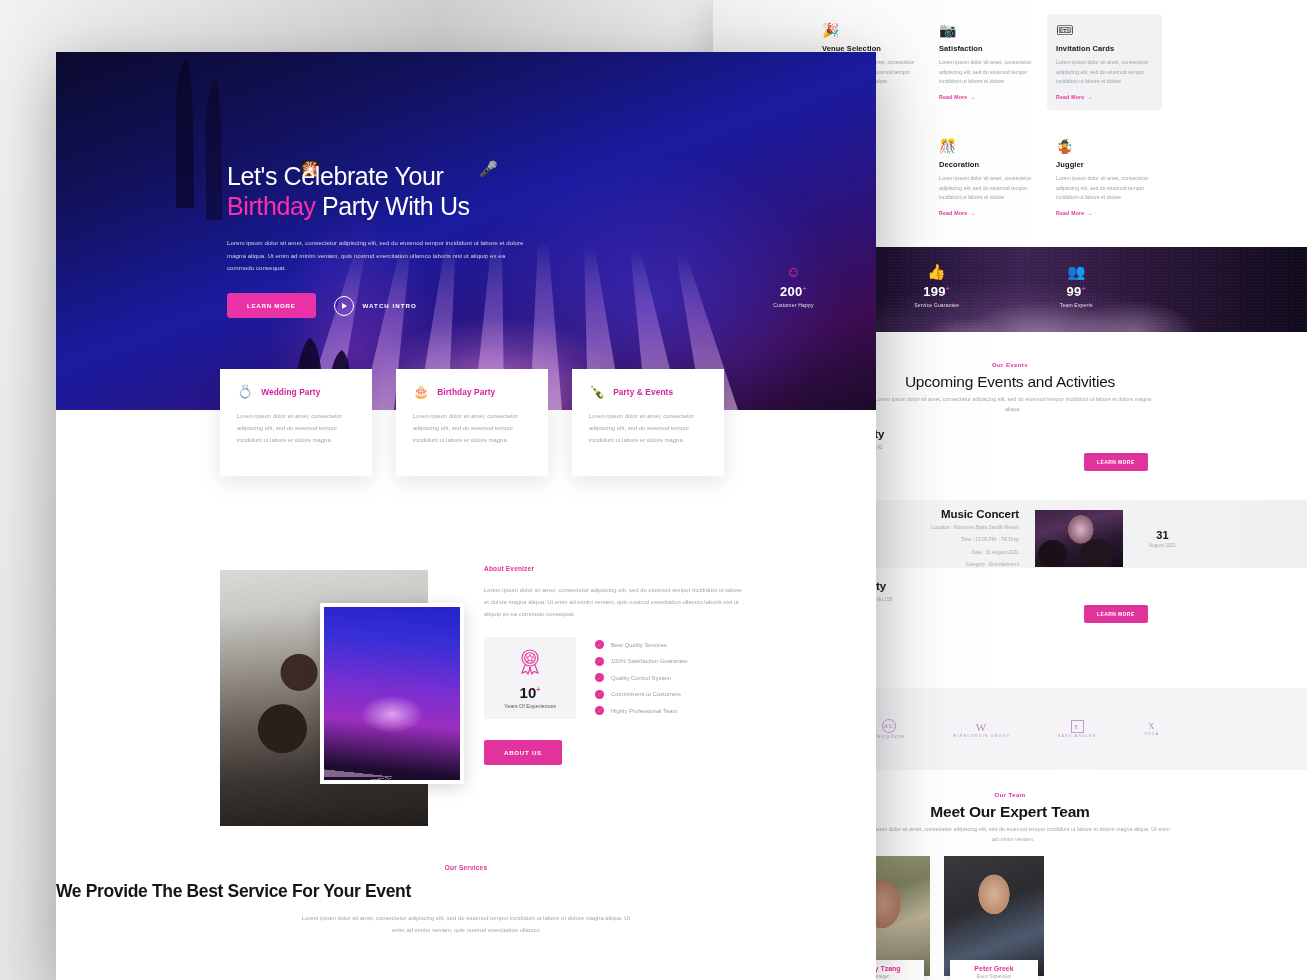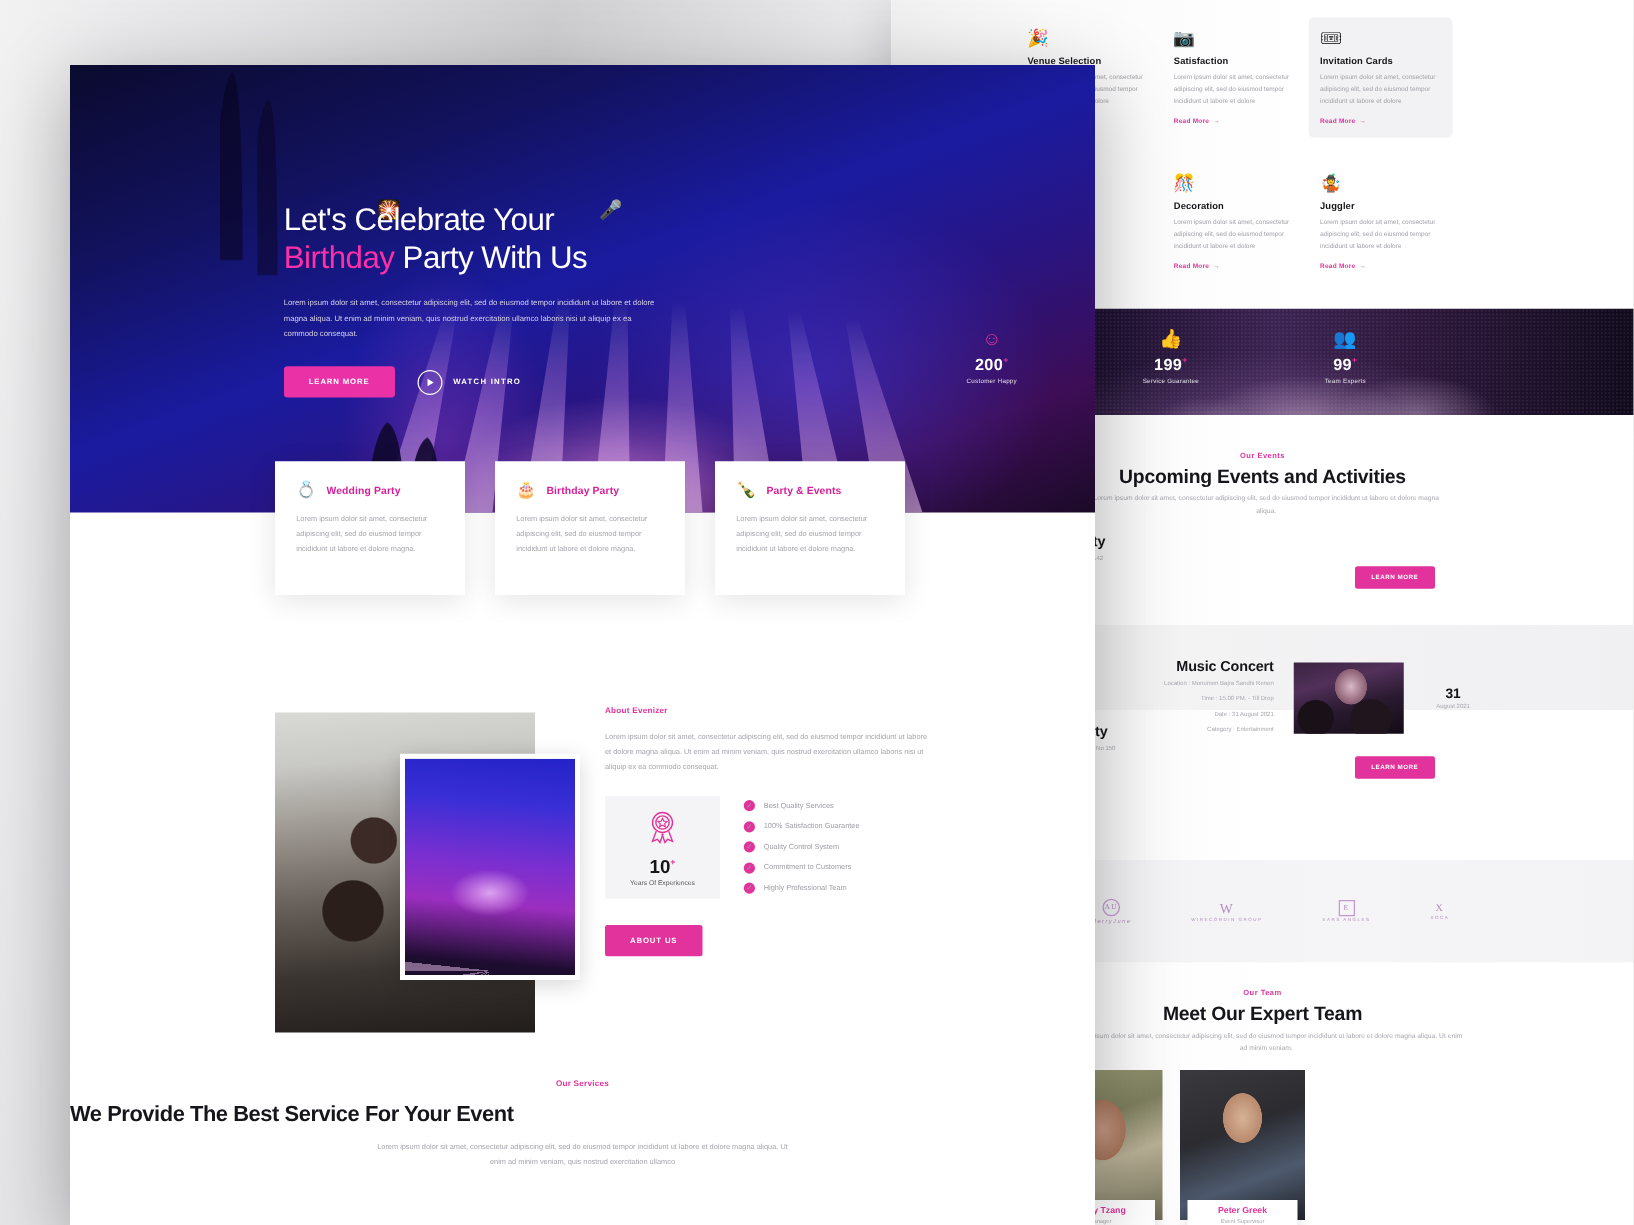--- a/index.html
+++ b/index.html
@@ -52,21 +52,21 @@
   .stat-num{ font-size:13px; font-weight:bold; color:#fff; margin-top:3px; letter-spacing:.3px;}
   .stat-num sup{ font-size:7px; color:#e2329c; }
   .stat-lab{ font-size:5px; color:#e3dfe8; margin-top:3px; letter-spacing:.2px;}
 
   
   .bp-events{ position:absolute; left:0; top:332px; width:594px; height:356px;
      background:linear-gradient(90deg,#eceaec 0%,#f7f6f7 18%,#ffffff 48%,#ffffff 100%); }
   .ev-kicker{ position:absolute; left:0; right:0; top:30px; text-align:center; font-size:6px;
      font-weight:bold; color:#e2329c; letter-spacing:.4px; }
   .ev-title{ position:absolute; left:0; right:0; top:41px; text-align:center; font-size:15.5px;
-     font-weight:bold; color:#15151a; letter-spacing:-.2px; }
+     font-weight:normal; color:#15151a; letter-spacing:-.2px; }
   .ev-sub{ position:absolute; left:155px; top:62px; width:290px; text-align:center;
      font-size:5.4px; line-height:1.9; color:#a7a7ae; }
 
   .ev-card{ position:absolute; left:0; width:594px; display:flex; align-items:center; }
   .ev-card .thumb{ width:80px; height:60px; flex:none; }
   .ev-body{ margin-left:14px; }
   .ev-name{ font-size:11.5px; font-weight:bold; color:#15151a; letter-spacing:-.1px; }
   .ev-meta{ font-size:4.8px; line-height:1.95; color:#a9a9b0; margin-top:3px; }
   .ev-btn{ background:#e2329c; color:#fff; font-size:5px; font-weight:bold; letter-spacing:.4px;
      padding:6px 13px; border:none; border-radius:2px; }
@@ -265,21 +265,21 @@
       <div class="ev-body">
         <div class="ev-name">Birthday Party</div>
         <div class="ev-meta">Location : Jl. Raya Puputan No 142</div>
         <div class="ev-meta">Time : 15.00 PM. - Till Drop</div>
         <div class="ev-meta">Date : 30 August 2021</div>
         <div class="ev-meta">Category : Entertainment</div>
       </div>
     </div>
     <div id="ev1-btnwrap"><button class="ev-btn">LEARN MORE</button></div>
 
-    <div class="ev-card" style="top:176px;margin-top:20px;">
+    <div class="ev-card" style="top:176px;">
       <div style="width:46px;flex:none;"></div>
       <div class="ev-body" style="text-align:right;width:260px;margin-left:0;">
         <div class="ev-name">Music Concert</div>
         <div class="ev-meta">Location : Monumen Bajra Sandhi Renon</div>
         <div class="ev-meta">Time : 15.00 PM. - Till Drop</div>
         <div class="ev-meta">Date : 31 August 2021</div>
         <div class="ev-meta">Category : Entertainment</div>
       </div>
       <div class="thumb" style="width: 88px; height: 57px; margin-left: 16px; background: radial-gradient(18px 20px at 52% 34%, rgb(217, 183, 198) 0%, rgb(138, 95, 114) 70%, transparent 72%), radial-gradient(circle at 20% 78%, rgb(26, 16, 24) 14px, transparent 15px), radial-gradient(circle at 70% 80%, rgb(32, 21, 29) 16px, transparent 17px), linear-gradient(165deg, rgb(58, 36, 64) 0%, rgb(82, 48, 90) 30%, rgb(42, 26, 48) 60%, rgb(18, 12, 22) 100%);" style2=""></div>
       <div style="margin-left:26px;text-align:center;">

